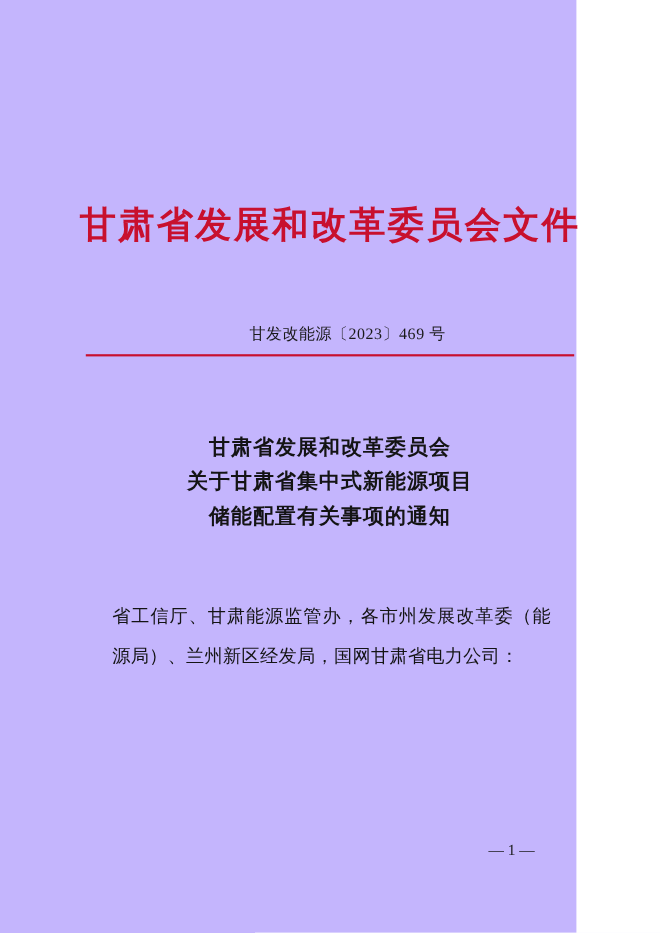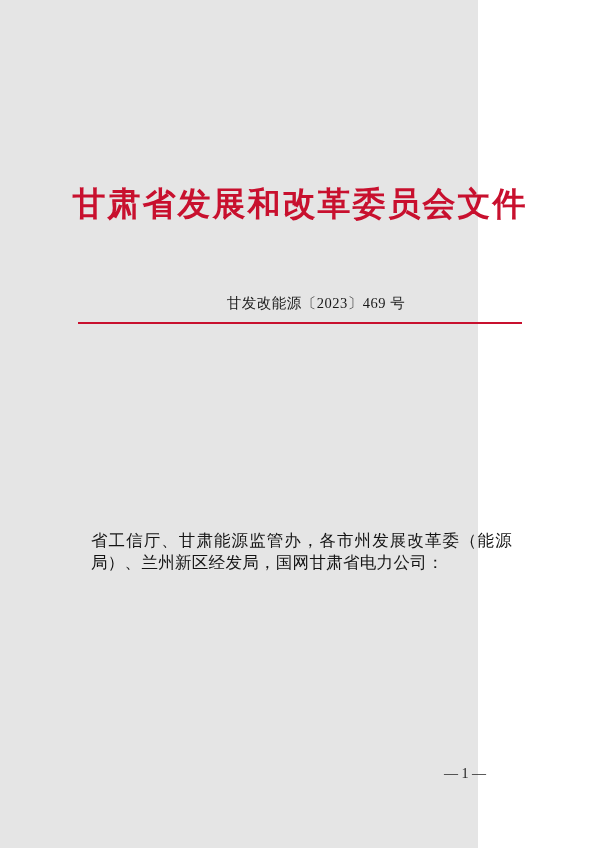--- a/index.html
+++ b/index.html
@@ -9,23 +9,23 @@
   }
   body {
     width: 600px;
     height: 848px;
     font-family: "Liberation Serif", "DejaVu Serif", serif;
     color: #1a1a1a;
     overflow: hidden;
   }
   .page {
     position: relative;
-    width: 478px;
+    width: 524px;
     height: 848px;
-    background: #e5e5e5;
+    background: #c4b5fd;
     box-sizing: border-box;
   }
   .doc-title {
     position: absolute;
     top: 182px;
     left: 0;
     width: 600px;
     text-align: center;
     font-family: "DejaVu Serif", "Liberation Serif", serif;
     font-weight: bold;
@@ -69,26 +69,26 @@
     white-space: nowrap;
   }
   .body-block {
     position: absolute;
     top: 527px;
     left: 88px;
     width: 427px;
   }
   .body-para {
     font-size: 16.5px;
-    line-height: 22px;
+    line-height: 37px;
     letter-spacing: 0.3px;
     text-align: justify;
     text-justify: inter-ideograph;
     color: #141414;
-    margin: 3px;
+    margin: 14px;
   }
   .body-para.indent {
     text-indent: 33px;
   }
   .page-footer {
     position: absolute;
     top: 766px;
     left: 0;
     width: 600px;
     text-align: center;
@@ -102,20 +102,25 @@
 <body>
 
 <div class="page">
 
   <div class="doc-title">甘肃省发展和改革委员会文件</div>
 
   <div class="doc-number">甘发改能源〔2023〕469 号</div>
 
   <div class="red-rule"></div>
 
+  <div class="subject">
+    <div class="subject-line">甘肃省发展和改革委员会</div>
+    <div class="subject-line">关于甘肃省集中式新能源项目</div>
+    <div class="subject-line">储能配置有关事项的通知</div>
+  </div>
 
   <div class="body-block">
     <p class="body-para">省工信厅、甘肃能源监管办，各市州发展改革委（能源局）、兰州新区经发局，国网甘肃省电力公司：</p>
   </div>
 
   <div class="page-footer">— 1 —</div>
 
 </div>
 
 </body></html>

